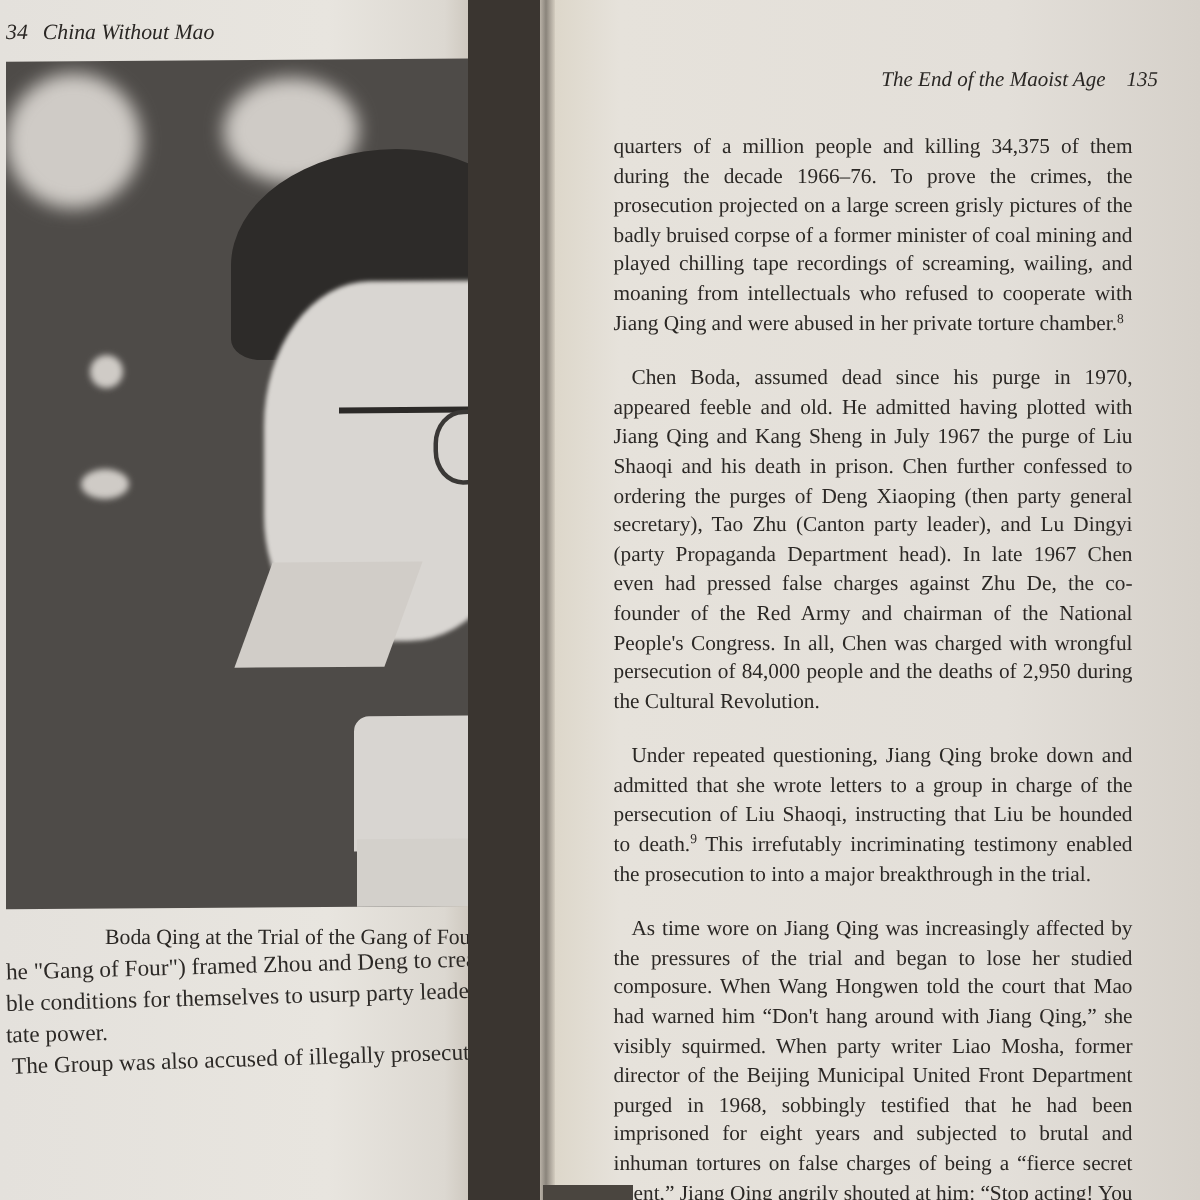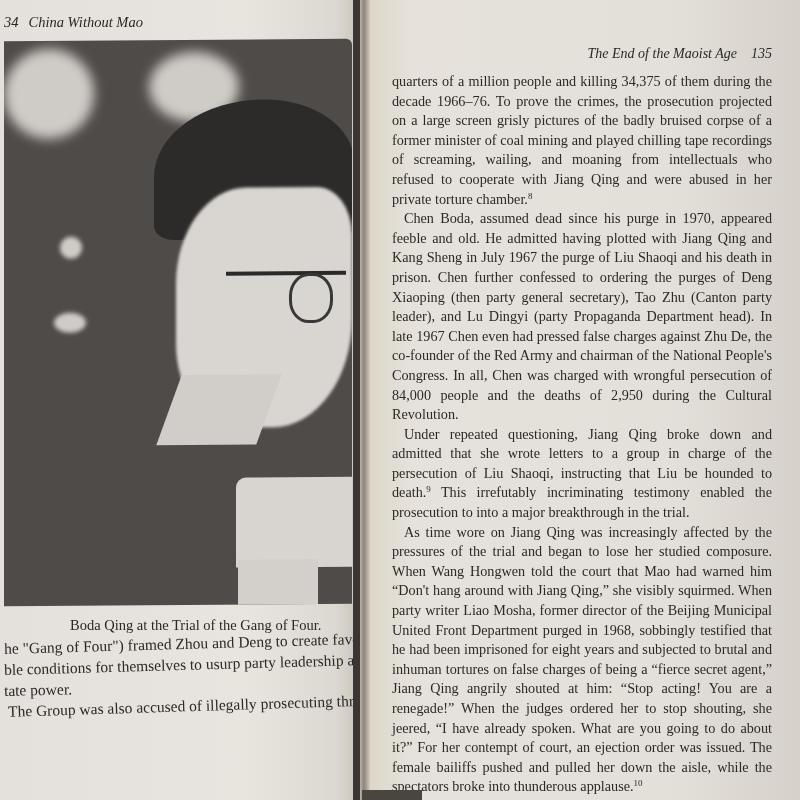--- a/index.html
+++ b/index.html
@@ -6,21 +6,21 @@
   body {
     width: 800px; height: 800px; overflow: hidden;
     background: #3a3530;
     position: relative;
     font-family: "DejaVu Serif", "Liberation Serif", serif;
   }
   .spread { position: absolute; inset: 0; }
 
   
   .page-left {
-    position: absolute; left: 0; top: 0; width: 353px; height: 800px;
+    position: absolute; left: 0; top: 0; width: 312px; height: 800px;
     background: linear-gradient(90deg, #e4e1dc 0%, #e8e5df 70%, #dcd8d1 95%, #cfc9c0 100%);
     overflow: hidden;
   }
   .left-header {
     position: absolute; left: 4px; top: 14px;
     font-family: "Liberation Serif", serif; font-style: italic;
     font-size: 14.5px; color: #2a2724; white-space: nowrap;
   }
   .left-header .pnum { margin-right: 10px; }
   .photo {
@@ -89,21 +89,21 @@
     position: absolute; right: 28px; top: 46px;
     font-family: "Liberation Serif", serif; font-style: italic;
     font-size: 14px; color: #2a2724; white-space: nowrap;
   }
   .right-header .pnum { margin-left: 14px; }
   .right-body {
     position: absolute; left: 22px; top: 72px; width: 380px;
     font-family: "Liberation Serif", serif; font-size: 14.2px; line-height: 19.6px;
     color: #2b2825; text-align: justify;
   }
-  .right-body p { margin: 0; text-indent: 12px; }
+  .right-body p { margin: 17px; text-indent: 12px; }
   .right-body p.first { text-indent: 0; }
   sup { font-size: 9px; vertical-align: 5px; line-height: 0; }
 
   .floor {
     position: absolute; left: 362px; bottom: 0; width: 60px; height: 10px;
     background: #4a453f;
   }
 </style>
 </head>
 <body>

